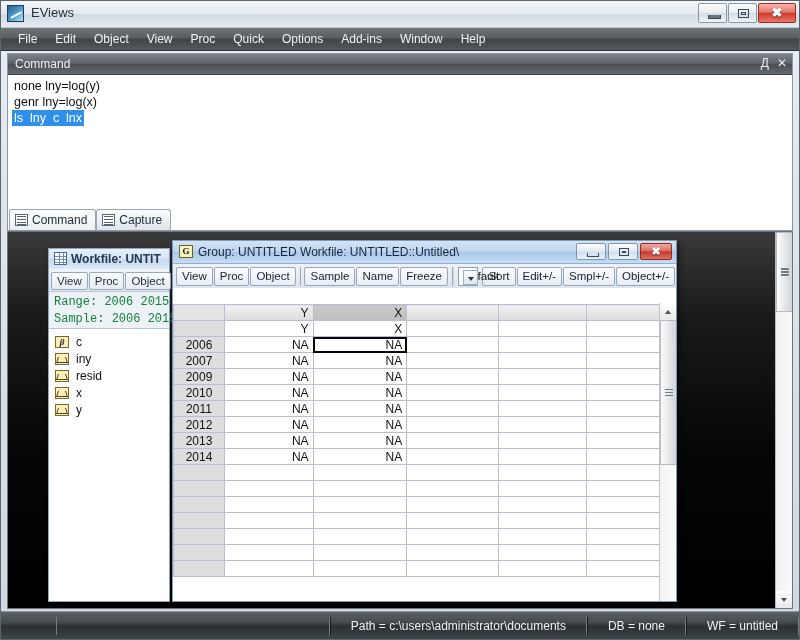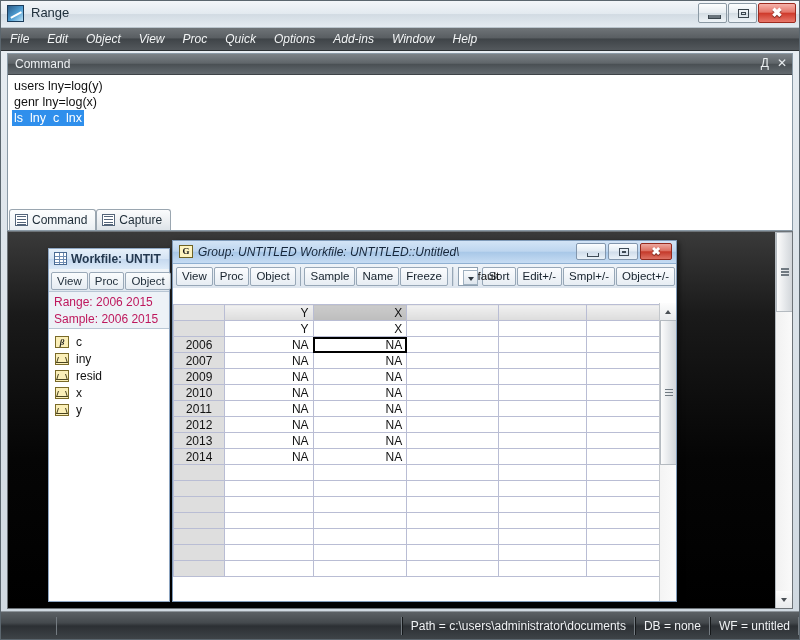--- a/index.html
+++ b/index.html
@@ -36,23 +36,23 @@
           border-top:0;background:#6a757d;}
   .gl-max{position:absolute;left:9px;top:5px;width:11px;height:9px;border:1px solid #3a454d;
           box-sizing:border-box;background:transparent;}
   .gl-max:after{content:"";position:absolute;left:2px;top:2px;width:5px;height:3px;
                 border:1px solid #3a454d;box-sizing:border-box;}
   .gl-x{position:absolute;left:0;top:0;width:100%;height:100%;color:#fff;
         font-size:13px;font-weight:bold;line-height:18px;text-align:center;
         text-shadow:0 1px 1px #6d1a12;}
 
   
-  .menubar{height:22px;display:flex;align-items:center;
+  .menubar{height:22px;display:flex;align-items:center;padding-left:8px;
            background:linear-gradient(180deg,#6f7478 0%,#595e62 45%,#3f4448 50%,#53585c 100%);
-           border-bottom:1px solid #2c3134;font-style:italic;}
+           border-bottom:1px solid #2c3134;}
   .menuitem{color:#f2f4f5;font-size:12px;padding:2px 9px;cursor:default;white-space:nowrap;}
 
   
   .cmd-dock{position:absolute;left:6px;top:52px;width:786px;height:178px;
             background:#fff;border:1px solid #8a99a5;box-sizing:border-box;}
   .cmd-header{height:20px;position:relative;
               background:linear-gradient(180deg,#7c8287 0%,#5f6569 46%,#4a5054 52%,#636a6f 100%);
               border-bottom:1px solid #3e4347;}
   .cmd-header-title{position:absolute;left:7px;top:3px;color:#eef1f3;font-size:12px;}
   .cmd-hdr-btns{position:absolute;right:5px;top:2px;display:flex;gap:8px;align-items:center;}
@@ -105,21 +105,21 @@
   .wf-ticon:before{content:"";position:absolute;left:0;top:3px;right:0;height:1px;
                    background:#6f8db3;box-shadow:0 3px 0 #6f8db3,0 6px 0 #6f8db3;}
   .wf-ticon:after{content:"";position:absolute;left:4px;top:0;width:1px;bottom:0;background:#6f8db3;
                   box-shadow:4px 0 0 #6f8db3;}
   .wf-ttext{position:absolute;left:22px;top:3px;font-size:12px;color:#24384f;white-space:nowrap;font-weight:bold;}
   .wf-toolbar{height:21px;display:flex;align-items:center;padding:1px 0 0 2px;
               background:linear-gradient(180deg,#f0f4f8,#dfe7ef);border-bottom:1px solid #b8c6d4;}
   .wf-btn{height:18px;padding:0 5px;display:flex;align-items:center;font-size:11.5px;color:#1d2b38;
           border:1px solid #9aa9b8;border-radius:2px;margin-right:1px;box-sizing:border-box;
           background:linear-gradient(180deg,#fafcfd,#e6ecf2);cursor:pointer;}
-  .wf-info{padding:2px 0 1px 5px;background:#edf2f7;font-size:12px;color:#be185d;}
+  .wf-info{padding:2px 0 1px 5px;background:#edf2f7;font-size:12px;color:#15803d;font-family:Liberation Mono, monospace;}
   .wf-info div{line-height:17px;white-space:nowrap;}
   .wf-list{position:absolute;left:0;right:0;top:79px;bottom:0;background:#fff;
            border-top:1px solid #b8c6d4;padding:6px 0 0 6px;box-sizing:border-box;}
   .wf-item{display:flex;align-items:center;gap:7px;height:14px;margin-bottom:3px;cursor:pointer;}
   .ic{width:14px;height:12px;background:#fbefb8;border:1px solid #7a6a28;position:relative;
       box-sizing:border-box;flex:0 0 auto;}
   .ic.beta{font-style:italic;font-weight:bold;font-size:9px;color:#222;
            text-align:center;line-height:10px;font-family:"Liberation Serif",serif;}
   .ic.series:before{content:"";position:absolute;left:1px;top:3px;width:5px;height:5px;
                     border-left:1.5px solid #4a4420;border-bottom:1.5px solid #4a4420;
@@ -133,21 +133,21 @@
   .grp-win{position:absolute;left:164px;top:8px;width:505px;height:362px;
            background:#e9f0f8;border:1px solid #7f9ab8;box-sizing:border-box;
            box-shadow:2px 2px 5px rgba(0,0,0,.55);}
   .grp-title{height:22px;position:relative;
              background:linear-gradient(180deg,#d3e4f6 0%,#bed6ef 46%,#a9c8e8 52%,#c6dcf3 100%);
              border-bottom:1px solid #8fb0d2;}
   .grp-ticon{position:absolute;left:6px;top:4px;width:14px;height:13px;background:#fdf3c0;
              border:1px solid #6e6223;box-sizing:border-box;font-size:9px;font-weight:bold;
              text-align:center;line-height:11px;color:#141414;
              font-family:"Liberation Serif",serif;}
-  .grp-ttext{position:absolute;left:25px;top:4px;font-size:12px;color:#16263a;white-space:nowrap;font-style:italic;}
+  .grp-ttext{position:absolute;left:25px;top:4px;font-size:12px;color:#16263a;white-space:nowrap;}
   .grp-btns{position:absolute;right:4px;top:2px;display:flex;gap:2px;}
   .grp-btn{width:30px;height:17px;border:1px solid #8296ad;border-radius:2px;position:relative;
            background:linear-gradient(180deg,#fbfdfe 0%,#e3ecf4 48%,#cfdcea 52%,#eaf2f9 100%);
            box-sizing:border-box;cursor:pointer;}
   .grp-btn.close{background:linear-gradient(180deg,#eda79e 0%,#dc7062 45%,#c4392a 52%,#dd7264 100%);
                  border-color:#93291e;width:32px;}
   .gb-min{position:absolute;left:10px;top:9px;width:10px;height:3px;border:1px solid #3d4a56;
           border-top:0;}
   .gb-rest{position:absolute;left:10px;top:4px;width:10px;height:8px;border:1px solid #3d4a56;
            box-sizing:border-box;}
@@ -188,33 +188,33 @@
   td.name{text-align:right;background:#fff;}
   td.sel{outline:2px solid #000;outline-offset:-2px;}
   .grid-vscroll{position:absolute;right:0;top:15px;bottom:0;width:17px;
                 background:linear-gradient(90deg,#f4f4f4,#fbfbfb);border-left:1px solid #c3c7cb;
                 box-sizing:border-box;}
 
   
   .statusbar{position:absolute;left:0;bottom:0;width:798px;height:28px;
              background:linear-gradient(180deg,#5c6165 0%,#44494d 40%,#2c3034 52%,#3e4347 100%);
              border-top:1px solid #8d949a;display:flex;align-items:center;box-sizing:border-box;}
-  .st-cell{height:18px;display:flex;align-items:center;padding:0 8px;color:#f0f2f4;font-size:12px;
+  .st-cell{height:18px;display:flex;align-items:center;padding:0 20px;color:#f0f2f4;font-size:12px;
            border-left:1px solid #15181a;border-right:1px solid #747b81;white-space:nowrap;}
   .st-spacer{flex:1 1 auto;height:18px;border-right:1px solid #747b81;}
   .st-left{width:55px;height:18px;border-right:1px solid #747b81;}
 </style>
 </head>
 <body>
 
 <div id="app">
 
   <div class="titlebar">
     <div class="tb-icon"></div>
-    <div class="tb-title">Range</div>
+    <div class="tb-title">EViews</div>
     <div class="tb-btns">
       <div class="tb-btn">
           <i class="gl-min"></i>
         </div>
       <div class="tb-btn">
           <i class="gl-max"></i>
         </div>
       <div class="tb-btn close">
           <span class="gl-x">✖</span>
         </div>
@@ -236,21 +236,21 @@
 
   <div class="cmd-dock">
     <div class="cmd-header">
       <div class="cmd-header-title">Command</div>
       <div class="cmd-hdr-btns">
         <span class="cmd-pin">Д</span>
         <span class="cmd-close">✕</span>
       </div>
     </div>
     <div class="cmd-body">
-      <div class="cmd-line">users lny=log(y)</div>
+      <div class="cmd-line">none lny=log(y)</div>
       <div class="cmd-line">genr lny=log(x)</div>
       <div><span class="cmd-line sel">ls  lny  c  lnx</span></div>
     </div>
   </div>
 
   <div class="tabrow">
     <div class="tab active">
       <span class="tabicon"></span>
       <span>Command</span>
     </div>

